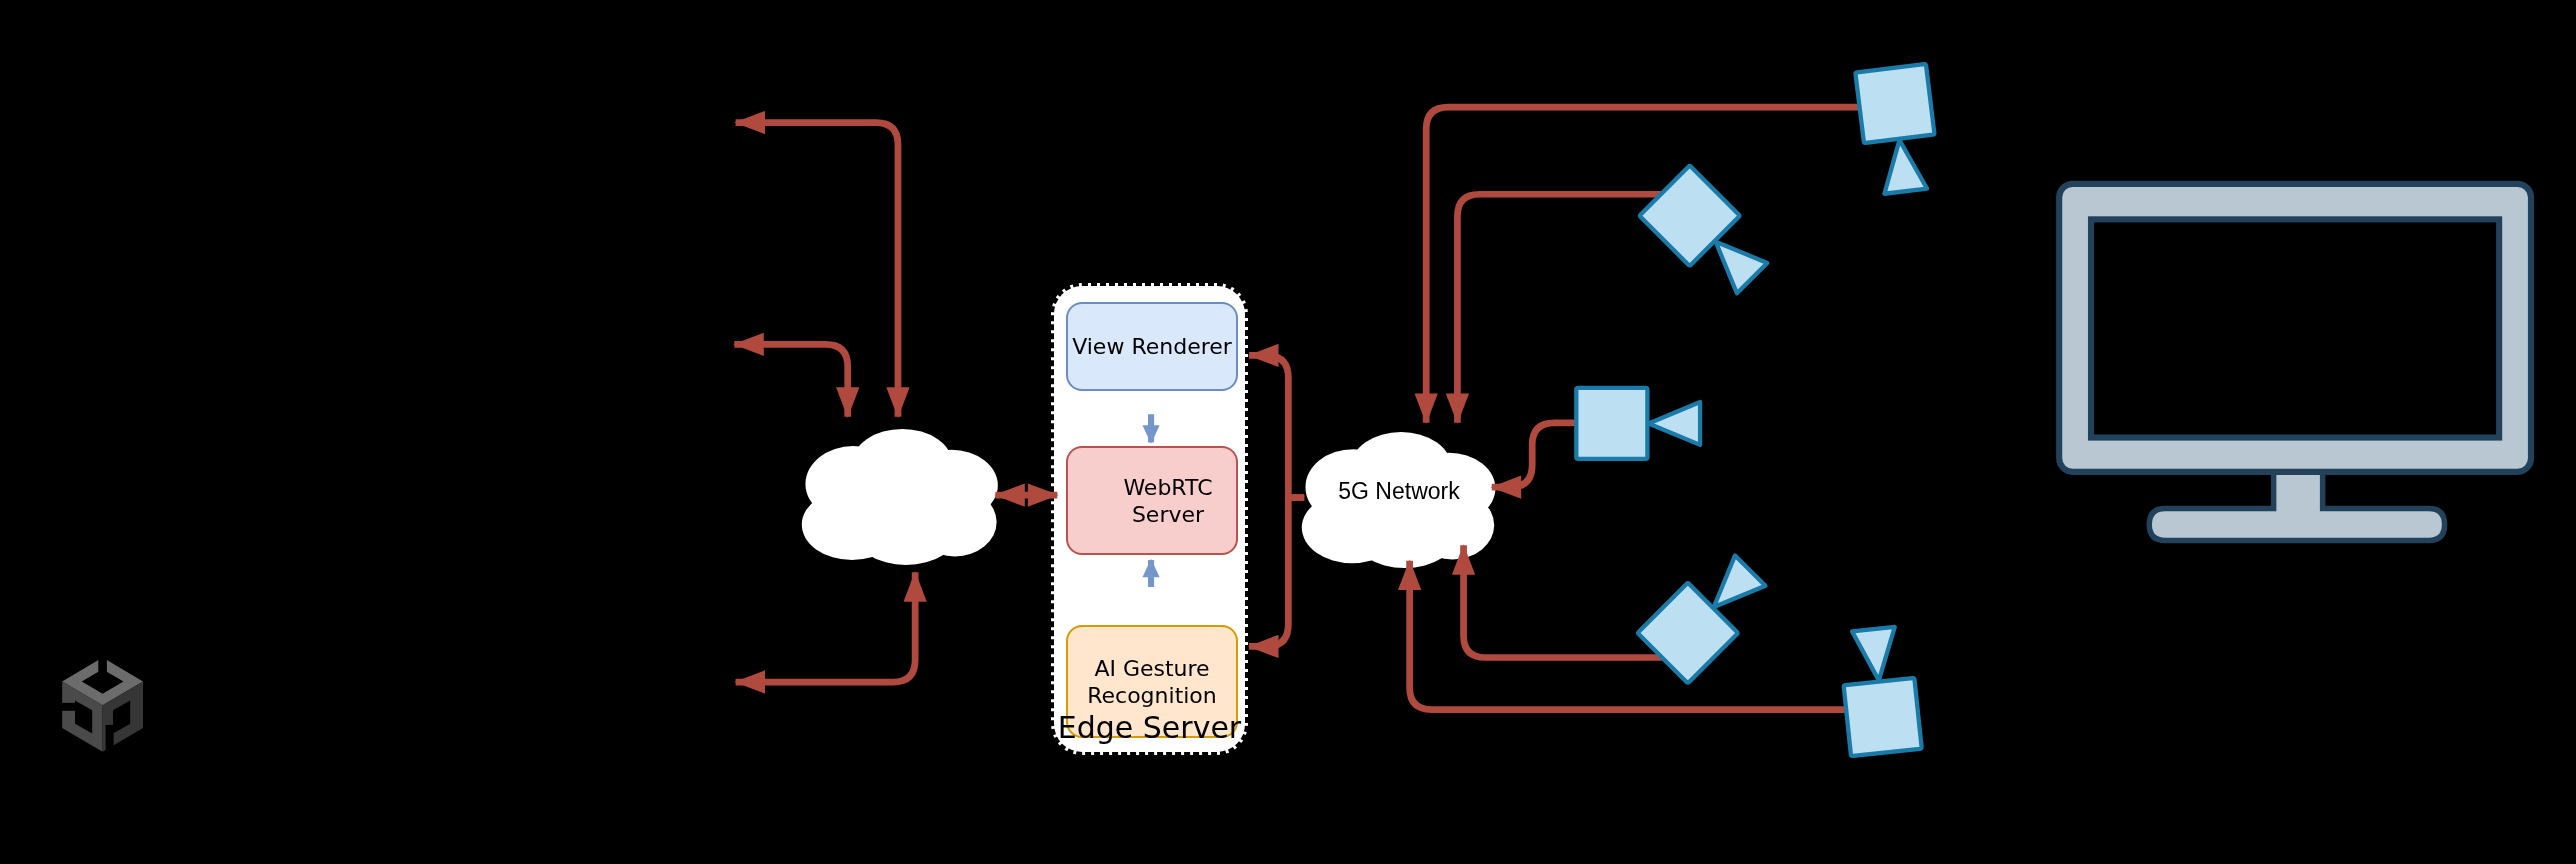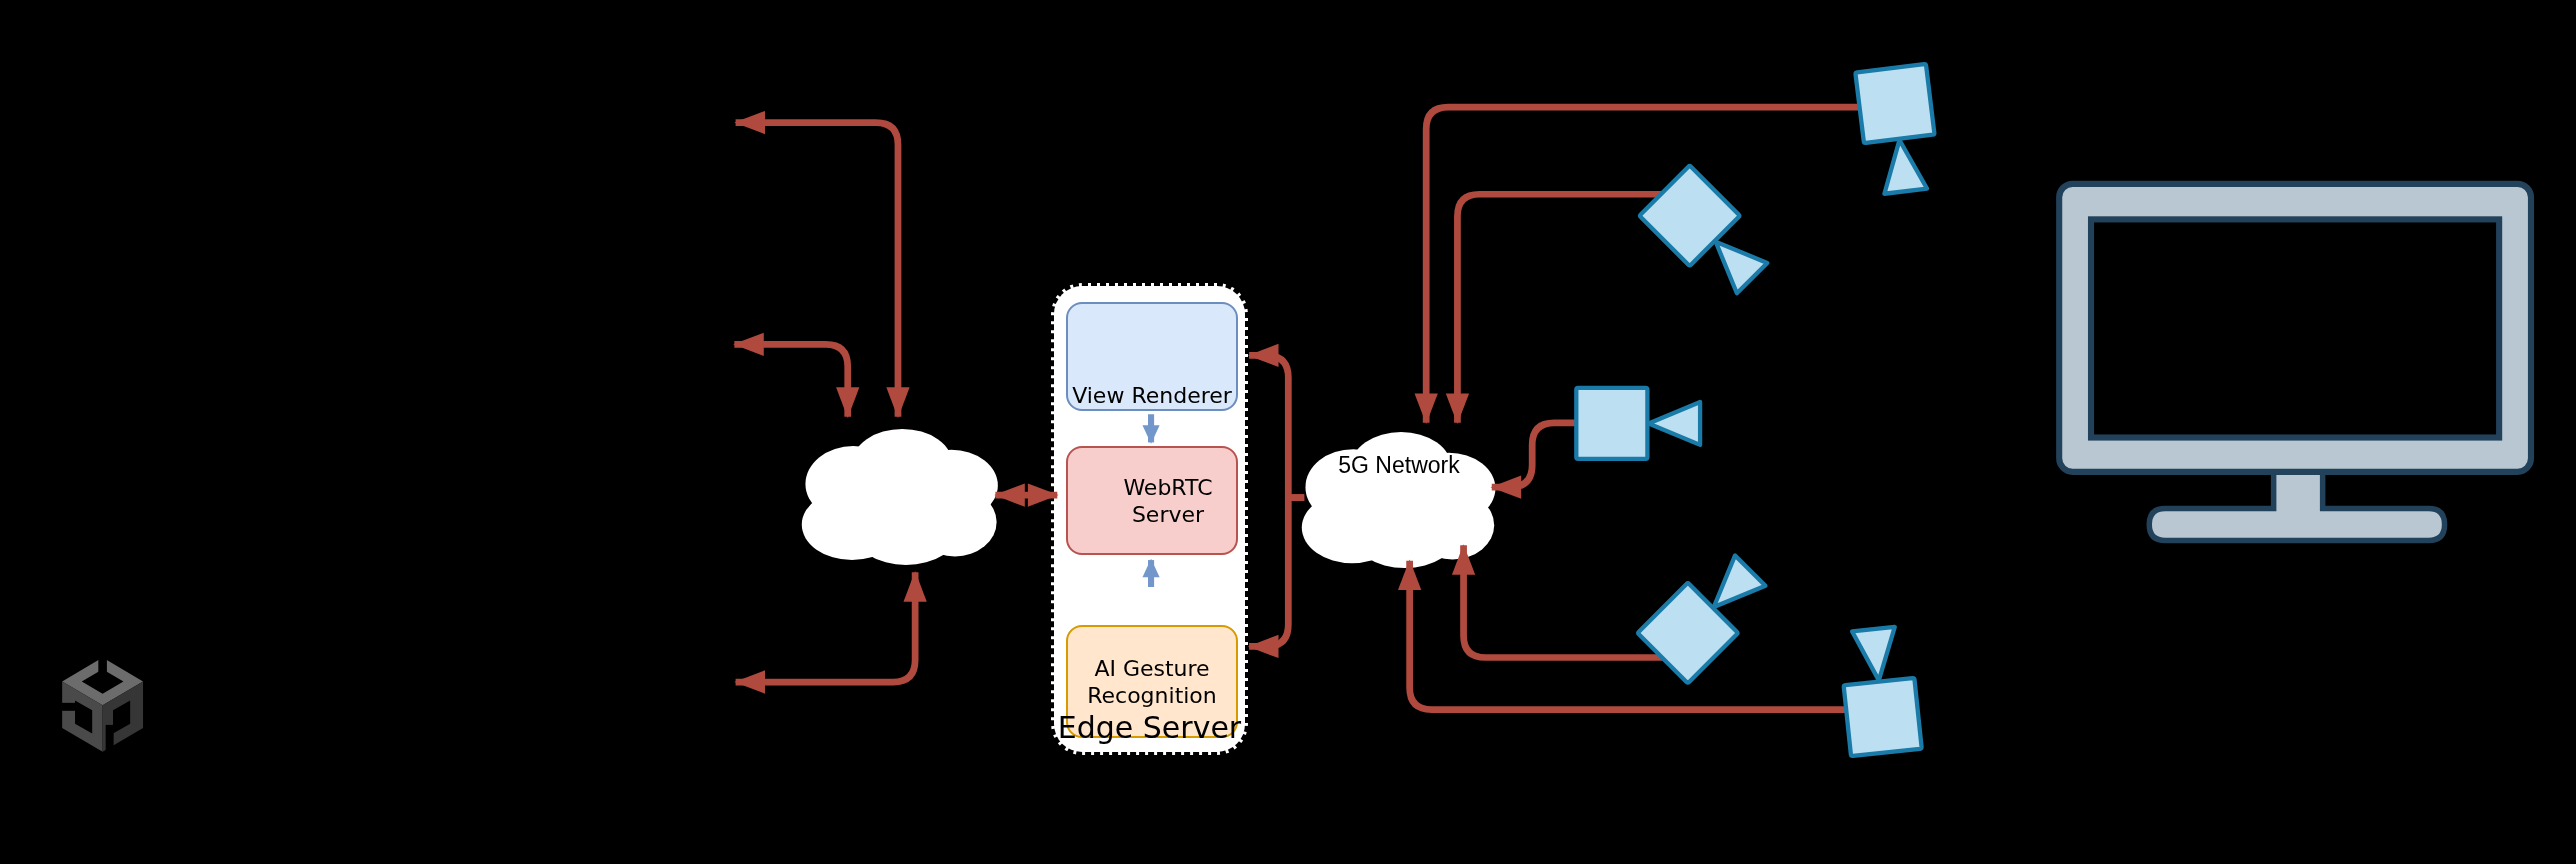--- a/index.html
+++ b/index.html
@@ -8,28 +8,28 @@
   svg.layer{position:absolute;left:0;top:0;pointer-events:none;}
   #base-layer{z-index:0;}
   #overlay-layer{z-index:2;}
   .node{position:absolute;display:flex;align-items:center;justify-content:center;
         text-align:center;color:#000;box-sizing:border-box;z-index:1;
         font-family:"DejaVu Sans","Liberation Sans",sans-serif;}
   #edge-container{left:1051px;top:283px;width:197px;height:472px;background:#fff;
                   border:3.1px dashed #000;border-radius:31px;}
   .comp{left:1066px;width:172px;border-radius:16px;font-size:22px;line-height:27px;
         white-space:pre-line;border:2.5px solid;}
-  #view-renderer{top:302px;height:109px;background:#DAE8FC;border-color:#6C8EBF;align-items:flex-end;}
+  #view-renderer{top:302px;height:89px;background:#DAE8FC;border-color:#6C8EBF;}
   #webrtc-server{top:446px;height:109px;background:#F8CECC;border-color:#B85450;padding-left:32px;}
   #ai-gesture{top:589px;height:113px;background:#FFE6CC;border-color:#D79B00;margin-top:36px;}
   #edge-label{left:1051px;top:709px;width:197px;height:36px;font-size:30px;background:transparent;}
   .cloud-label{background:transparent;white-space:pre-line;z-index:1;
                font-family:"Liberation Sans",sans-serif;font-size:23px;line-height:28px;}
   #cloud1-label{left:804px;top:456px;width:190px;height:64px;}
-  #cloud2-label{left:1301px;top:448px;width:196px;height:33px;}
+  #cloud2-label{left:1301px;top:474px;width:196px;height:33px;}
 </style>
 </head>
 <body>
 
 <div id="canvas">
 
   <svg id="base-layer" class="layer" width="2576" height="864" viewBox="0 0 4203 1410">
     <defs>
       <marker id="ra" markerUnits="userSpaceOnUse" markerWidth="56" markerHeight="44" refX="50" refY="21" orient="auto-start-reverse">
         <path d="M 2,2 L 52,21 L 2,40 Z" fill="#B04A3E"></path>

